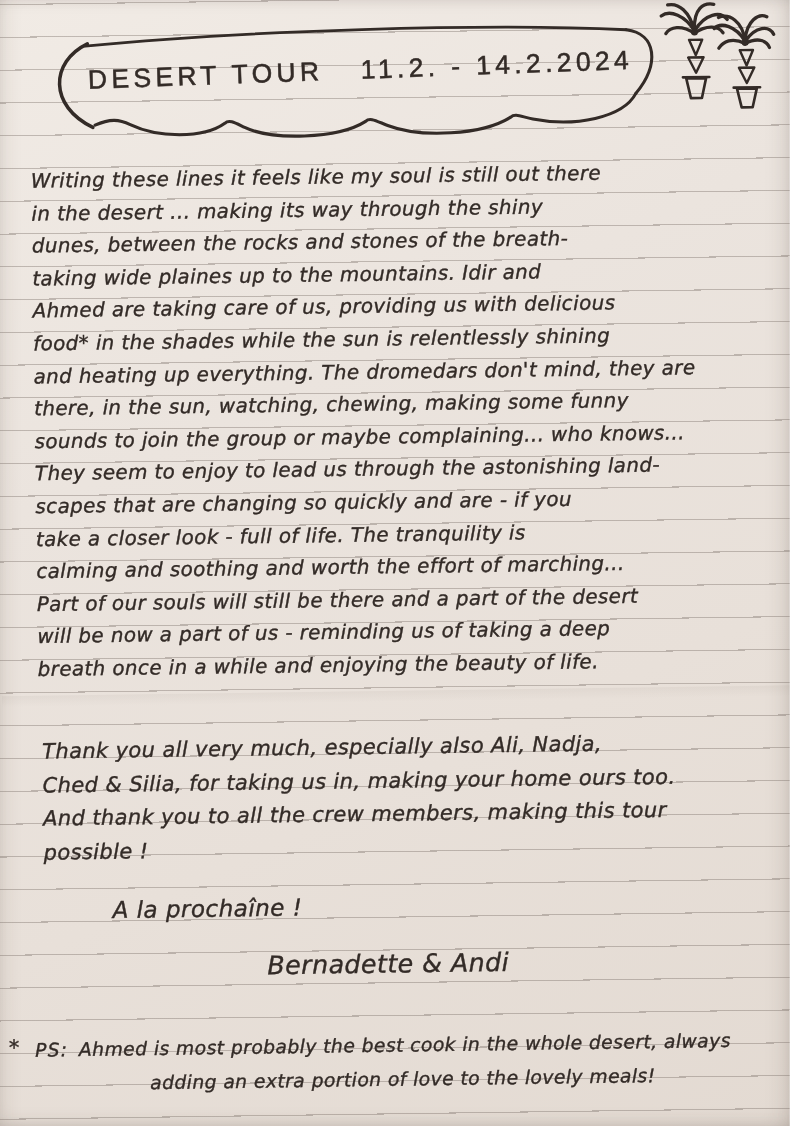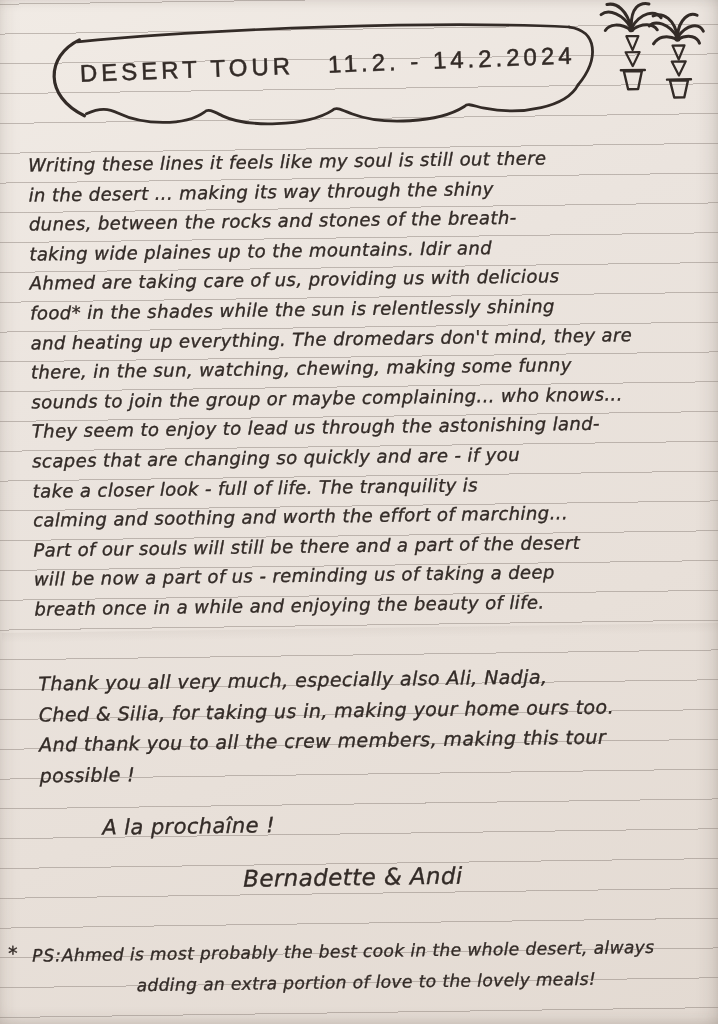--- a/index.html
+++ b/index.html
@@ -33,21 +33,21 @@
     -webkit-text-stroke:.35px currentColor;
   }
   .para{position:absolute;}
   .para1{left:33px;top:146px;font-size:18px;line-height:29.6px;}
   .para2{left:36px;top:664px;font-size:19px;line-height:30.5px;}
   .closing{left:98px;top:812px;font-size:21px;}
   .signature{left:238px;top:864px;font-size:23px;}
   .ps{left:2px;top:933px;font-size:17px;line-height:31px;}
   .ps .ps-line2{margin-left:128px;}
   .ps-marker{font-style:normal;font-size:19px;vertical-align:2px;margin-right:14px;}
-  .ps-label{letter-spacing:1px;}
+  .ps-label{margin-right:10px;letter-spacing:1px;}
   .title-wrap{position:absolute;left:28px;top:18px;width:600px;height:108px;}
   .title-frame{position:absolute;left:0;top:0;}
   .title-text{
     position:absolute;left:58px;top:32px;width:520px;
     display:flex;gap:34px;align-items:baseline;
     transform:rotate(-1.3deg);
     font-family:"Liberation Sans",sans-serif;
     font-size:24px;letter-spacing:4px;
     -webkit-text-stroke:.5px currentColor;
     white-space:nowrap;

